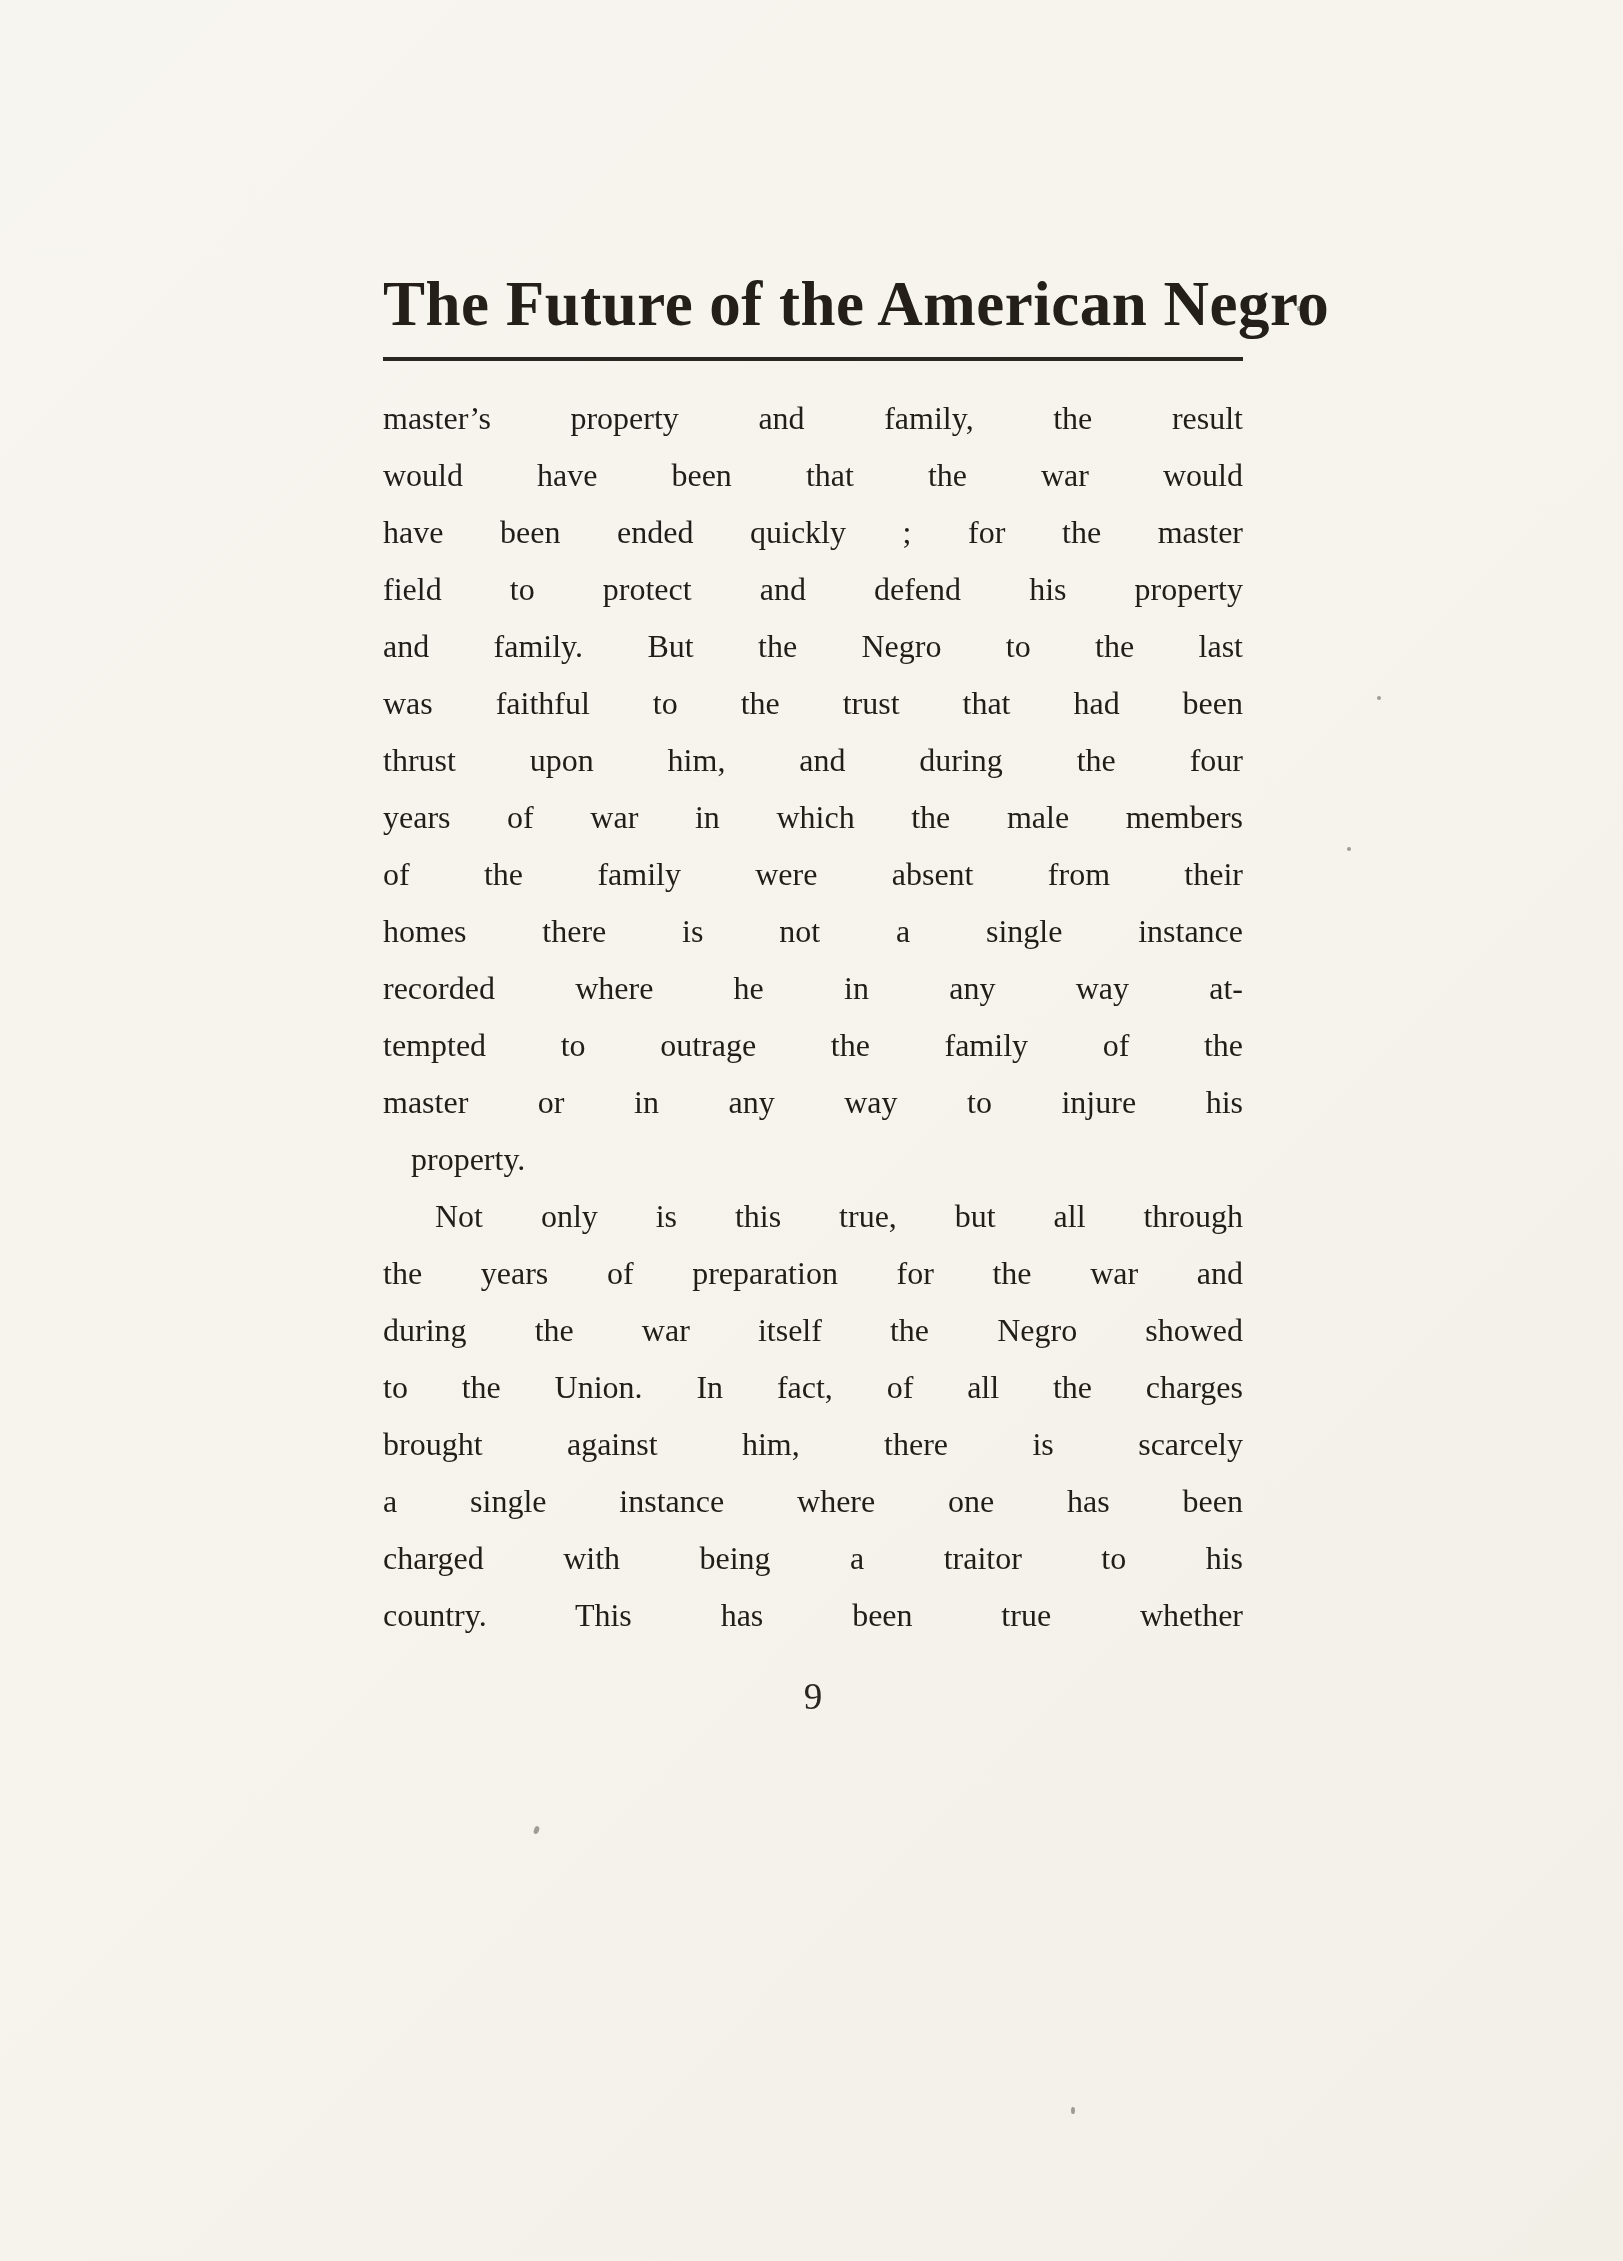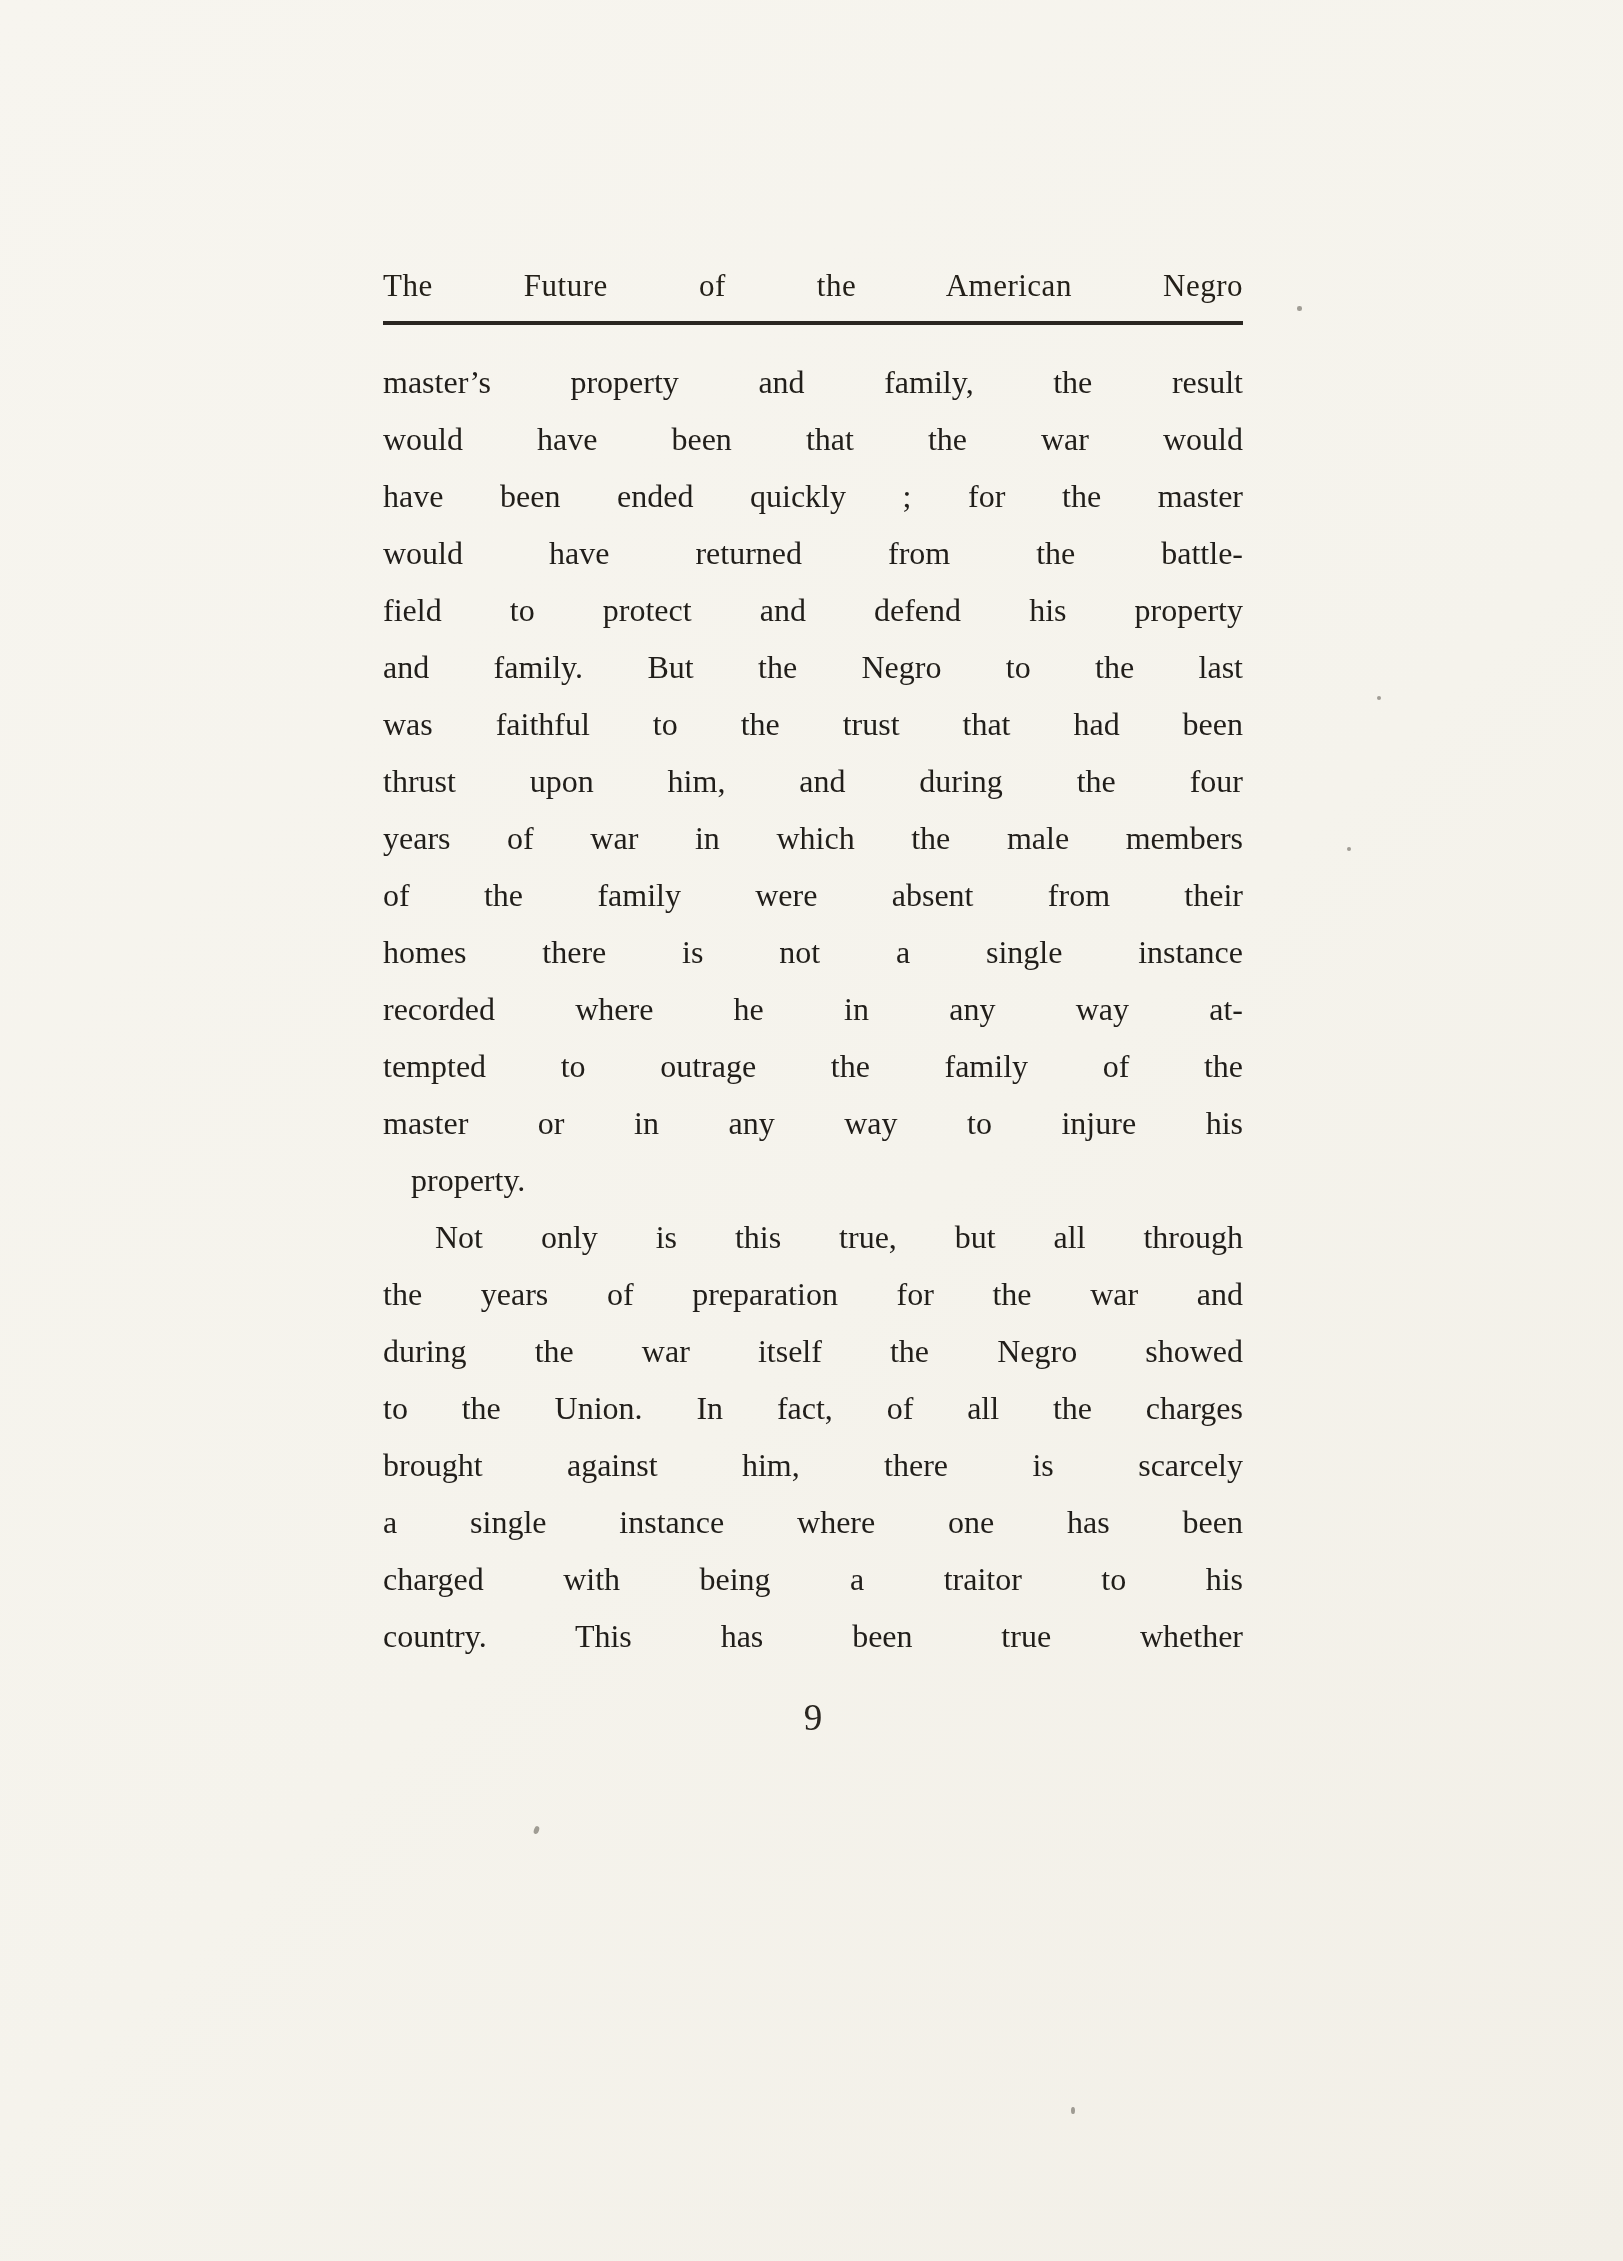--- a/index.html
+++ b/index.html
@@ -16,23 +16,23 @@
     font-family: "Liberation Serif", "DejaVu Serif", serif;
     color: #201d1a;
   }
   .text-column {
     position: absolute;
     left: 383px;
     top: 268px;
     width: 860px;
   }
   .header-title {
-    font-size: 31px;
+    font-size: 63px;
     line-height: 1.15;
-    font-weight: 400;
+    font-weight: 700;
     letter-spacing: 0.5px;
     white-space: nowrap;
     text-align: justify;
     text-align-last: justify;
     color: #242019;
   }
   .header-rule {
     height: 4px;
     background: #2a2621;
     margin-top: 17px;
@@ -85,21 +85,20 @@
   <span class="speck speck-4"></span>
   <span class="speck speck-5"></span>
 
   <div class="text-column">
     <div class="header-title">The Future of the American Negro</div>
     <div class="header-rule"></div>
     <div class="body-text">
         <div class="line">master’s property and family, the result</div>
         <div class="line">would have been that the war would</div>
         <div class="line">have been ended quickly ; for the master</div>
-        <div class="line">would have returned from the battle-</div>
         <div class="line">field to protect and defend his property</div>
         <div class="line">and family.  But the Negro to the last</div>
         <div class="line">was faithful to the trust that had been</div>
         <div class="line">thrust upon him, and during the four</div>
         <div class="line">years of war in which the male members</div>
         <div class="line">of the family were absent from their</div>
         <div class="line">homes there is not a single instance</div>
         <div class="line">recorded where he in any way at-</div>
         <div class="line">tempted to outrage the family of the</div>
         <div class="line">master or in any way to injure his</div>

